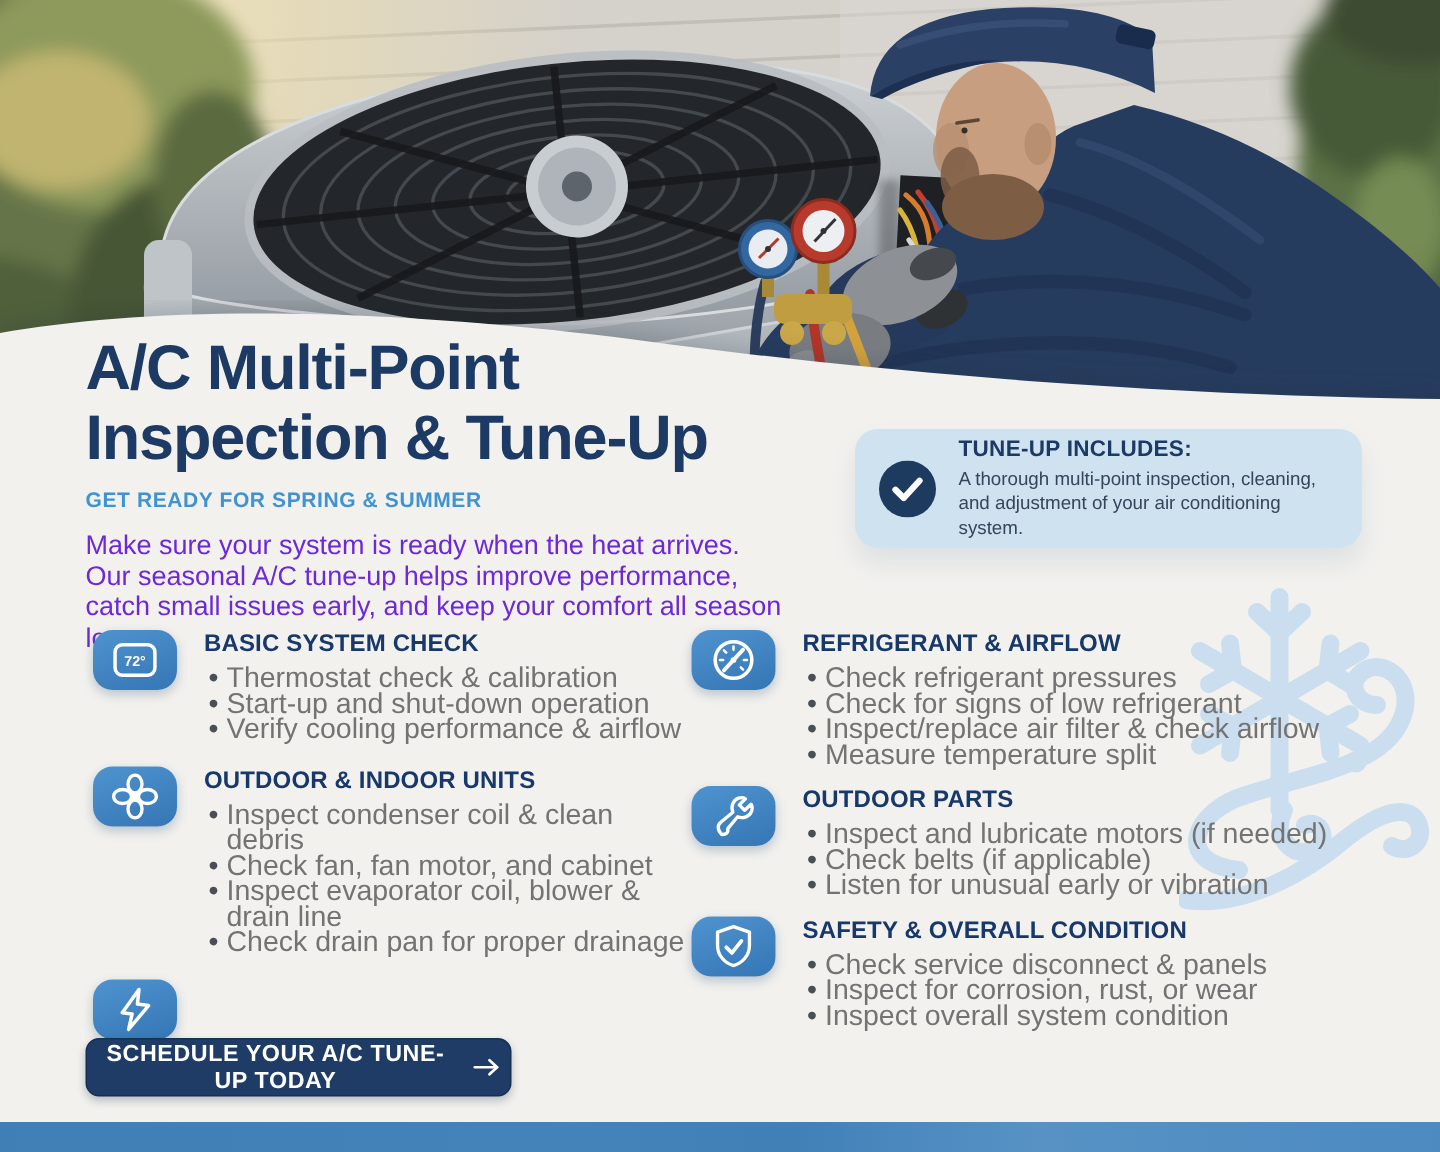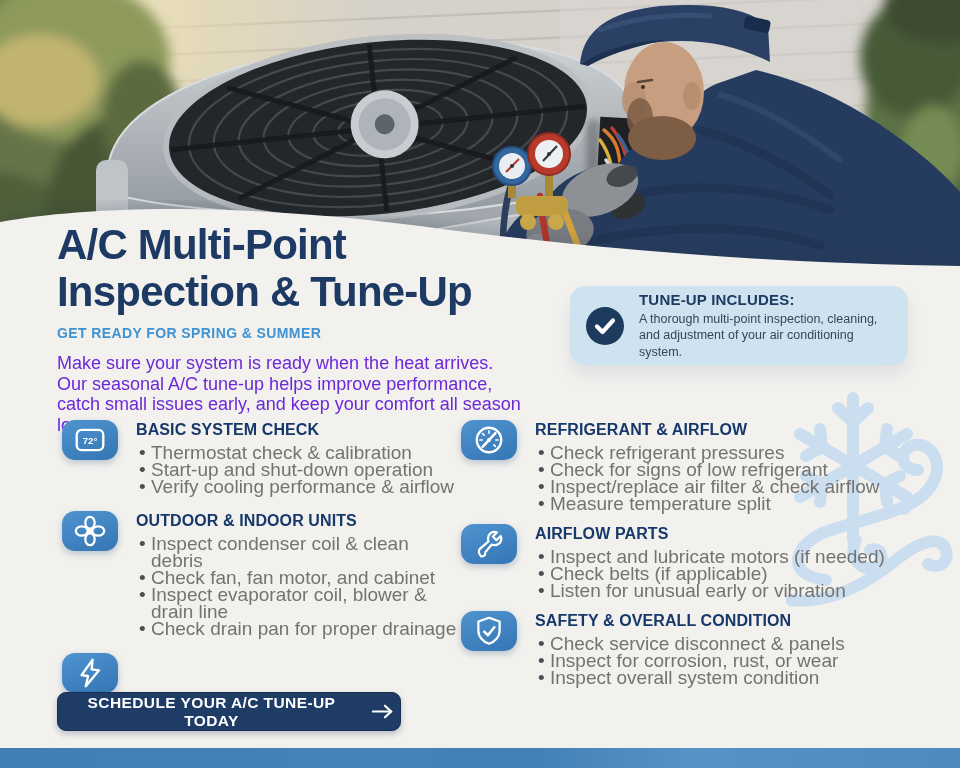--- a/index.html
+++ b/index.html
@@ -40,21 +40,21 @@
         background:linear-gradient(160deg,#4e93cf,#3576b4);
         display:flex;align-items:center;justify-content:center;
         box-shadow:0 3px 7px rgba(40,80,120,.28);}
   .tile svg{width:34px;height:34px;}
   .sect-body h3{margin:1px 0 5px;font-size:16px;letter-spacing:.1px;color:#17386a;}
   .sect-body ul{margin:0;padding:0;list-style:none;}
   .sect-body li{position:relative;padding-left:15px;
                 font-size:19px;line-height:17px;color:#737373;}
   .sect-body li::before{content:"\2022";position:absolute;left:3px;color:#4a4f55;}
 
-  .cta{position:absolute;left:57px;top:692px;width:344px;height:39px;
+  .cta{position:absolute;left:57px;top:692px;width:284px;height:39px;
        background:#1e3c66;border:1px solid #16304f;border-radius:9px;color:#fff;
        font-family:inherit;font-weight:bold;font-size:15.5px;letter-spacing:.4px;
        display:flex;align-items:center;justify-content:center;gap:12px;
        cursor:pointer;box-shadow:0 3px 6px rgba(20,40,70,.25);}
   .cta svg{width:24px;height:15px;}
 
   .bottom-bar{position:absolute;left:0;bottom:0;width:960px;height:20px;
        background:linear-gradient(90deg,#3f7fb6 0%,#4383ba 40%,#4080b7 55%,#5892c5 72%,#4c8ac0 100%);}
 </style>
 </head>
@@ -348,21 +348,21 @@
         </div>
       </section>
 
       <section class="sect">
         <div class="tile">
           <svg viewBox="0 0 32 32" aria-hidden="true">
             <path d="M8.5,27.5 C5.8,24.8 5.8,21.4 8.2,19.8 L15.6,13.6 C14.2,10.2 15.6,6 19.2,4.8 C20.8,4.3 22.4,4.5 23.5,5.2 L19.6,9 L23,12.4 L27,8.6 C27.7,9.7 27.9,11.3 27.4,12.9 C26.2,16.5 22,17.9 18.6,16.5 L12.4,23.9 C12.9,26.3 11.2,28 8.5,27.5 Z" fill="none" stroke="#fff" stroke-width="2.1" stroke-linejoin="round"></path>
           </svg>
         </div>
         <div class="sect-body">
-          <h3>AIRFLOW PARTS</h3>
+          <h3>OUTDOOR PARTS</h3>
           <ul>
             <li>Inspect and lubricate motors (if needed)</li>
             <li>Check belts (if applicable)</li>
             <li>Listen for unusual early or vibration</li>
           </ul>
         </div>
       </section>
 
       <section class="sect">
         <div class="tile">

